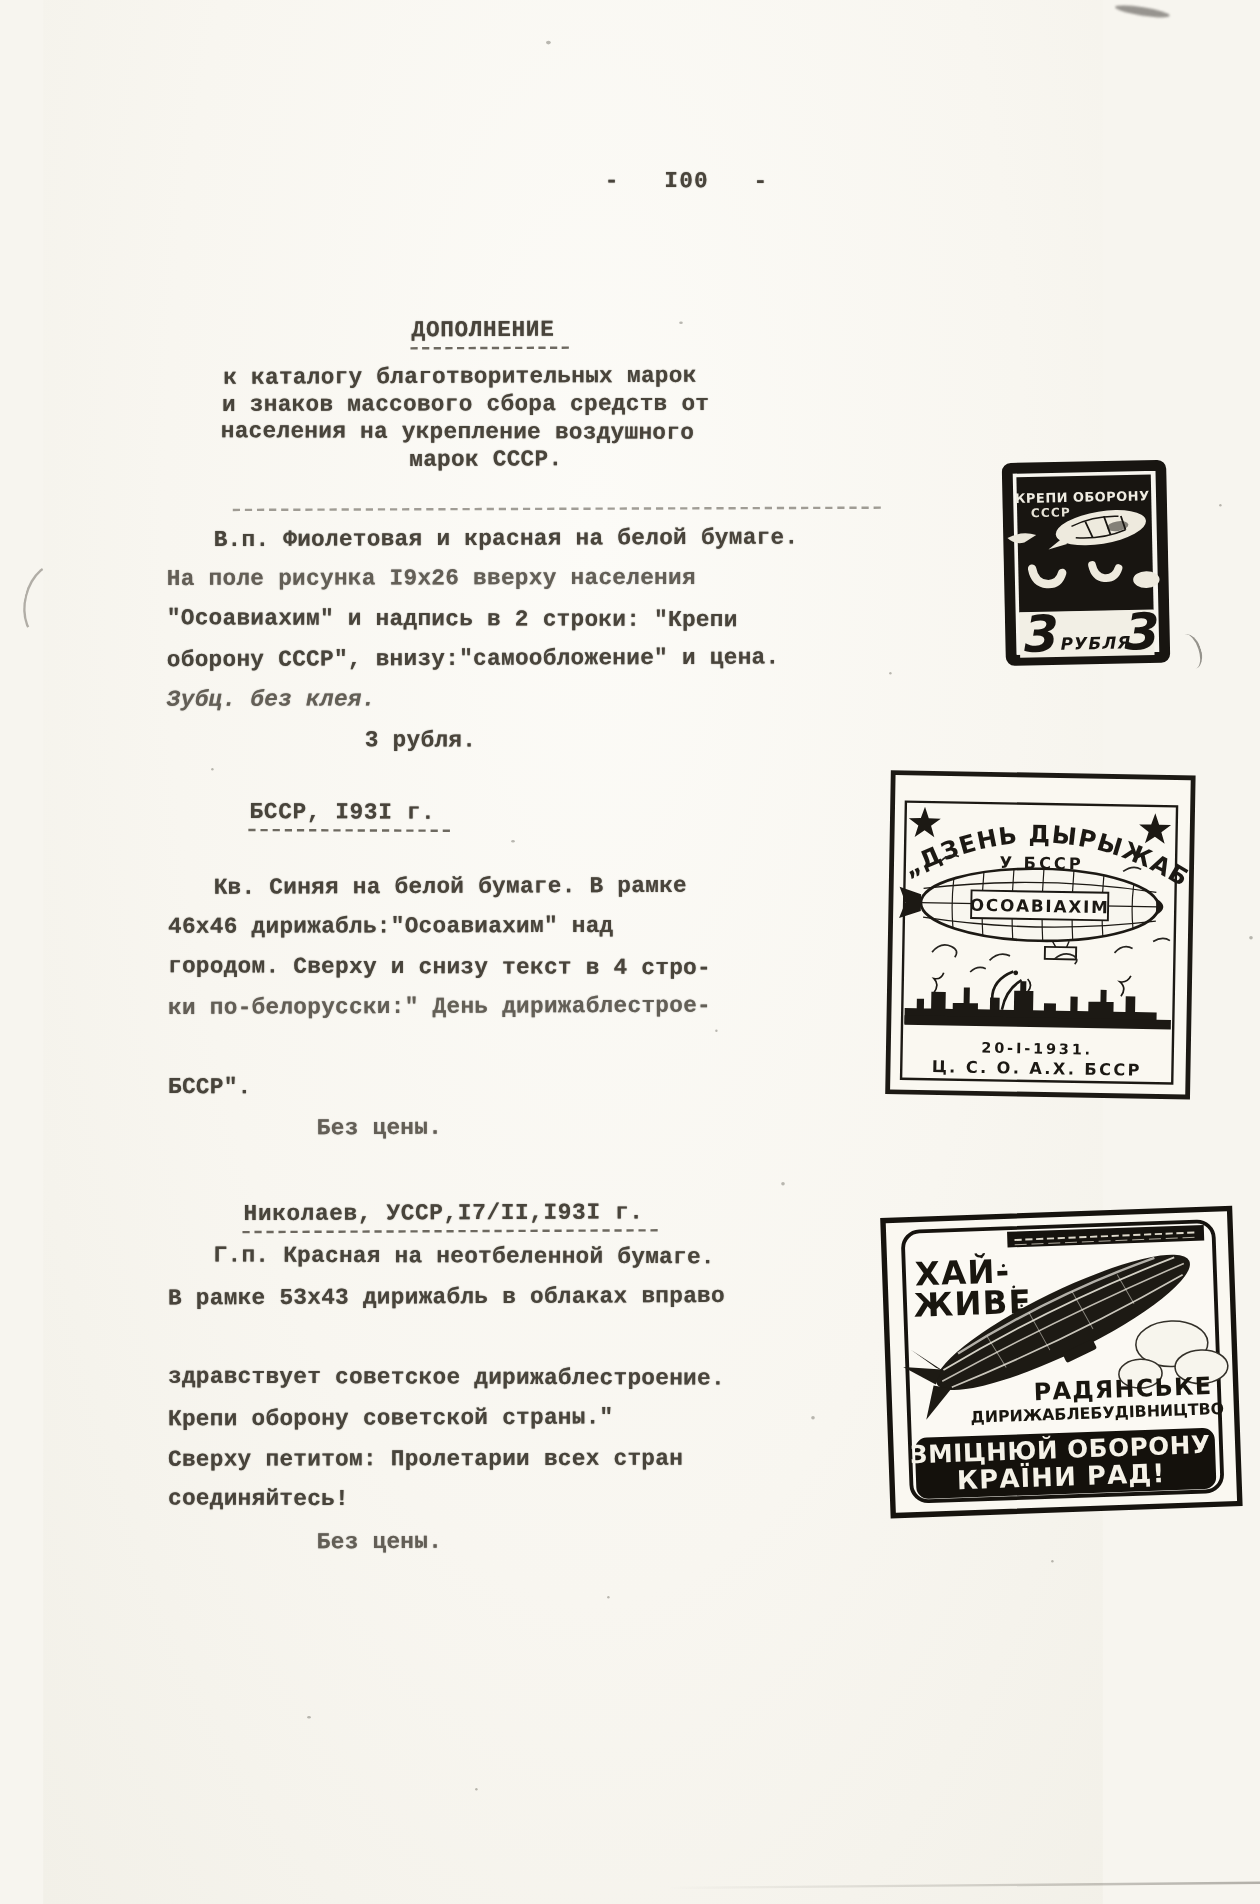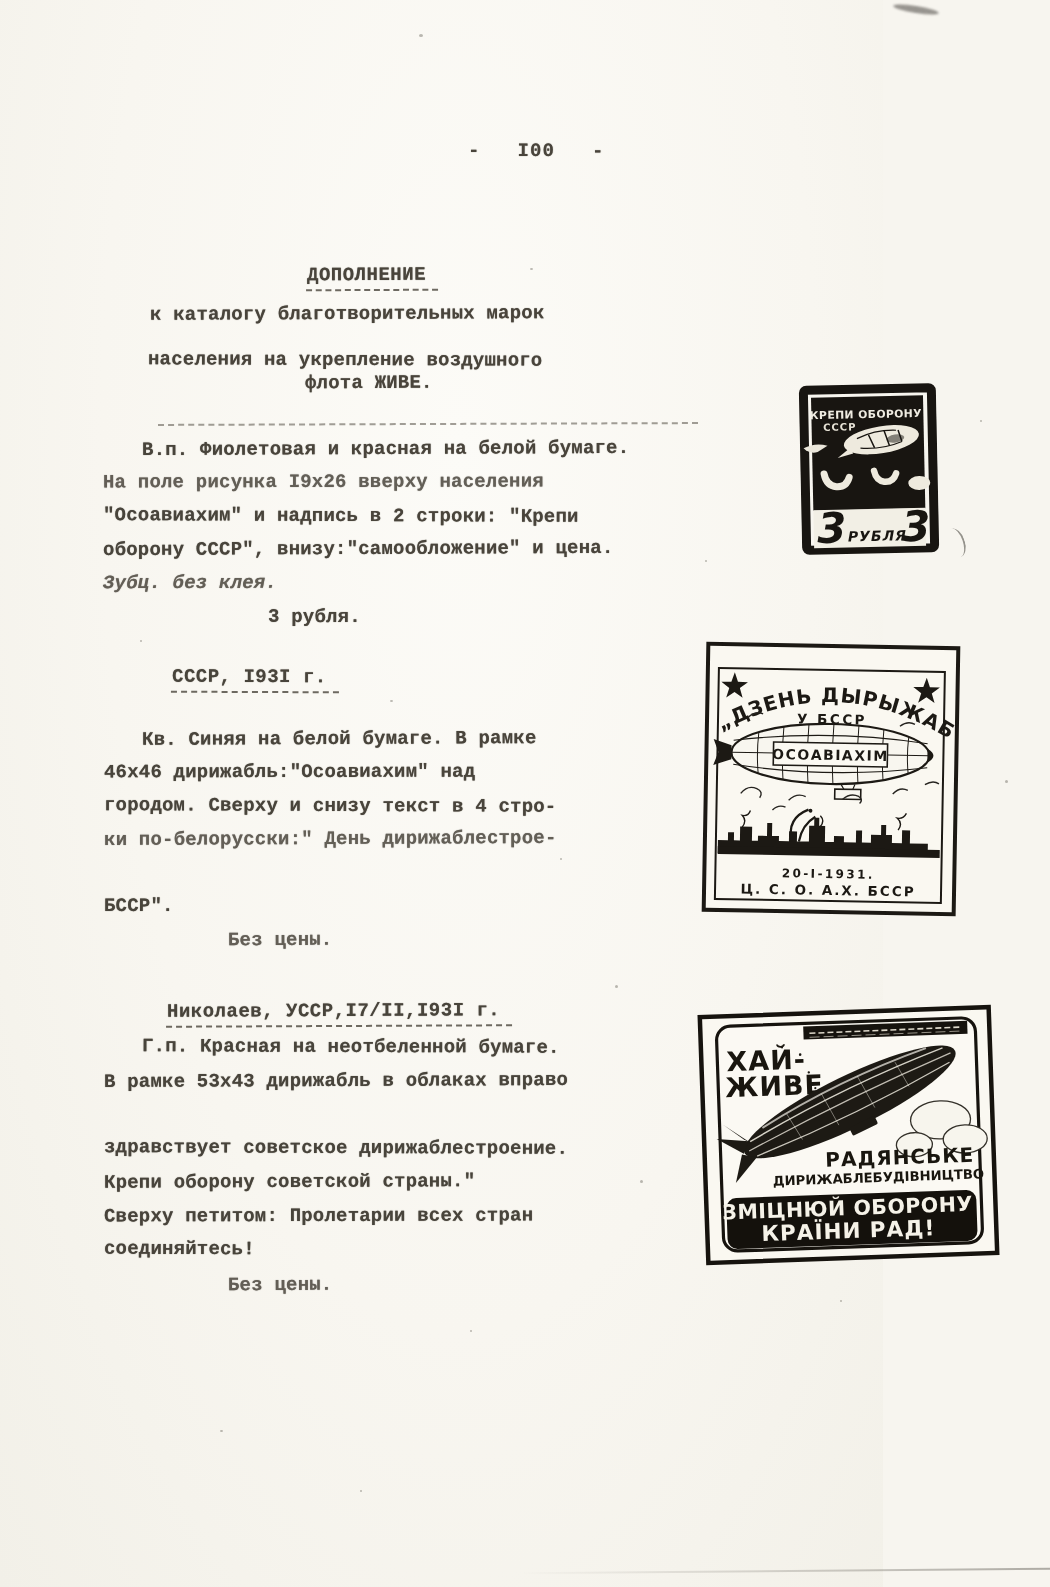--- a/index.html
+++ b/index.html
@@ -4,20 +4,21 @@
 <style>
   html,body{margin:0;padding:0;}
   body{
     width:1050px;height:1587px;overflow:hidden;
     background:#f7f5ef;
     font-family:"Liberation Mono","DejaVu Sans Mono",monospace;
   }
   .page{
     position:relative;width:883px;height:1587px;
     background:radial-gradient(ellipse at 52% 28%, #fcfbf7 0%, #f8f6f0 55%, #f2f0e8 100%);
+    margin-left:36px;
   }
   .tl{
     position:absolute;white-space:pre;
     font-size:19px;font-weight:700;color:#3e3930;
     letter-spacing:.2px;
     text-shadow:0 0 1px rgba(62,57,48,.75);
     opacity:.94;
   }
   .faded{opacity:.8;}
   .head{border-bottom:2.4px dashed rgba(62,57,47,.8);padding:0 12px 3px 1px;letter-spacing:.5px;}
@@ -34,33 +35,34 @@
 </head>
 <body>
 
 <div class="page">
 
   <div class="tl r2" style="left:468px;top:140px;letter-spacing:1px;">-   I00   -</div>
 
   <div class="tl head r1" style="left:306px;top:264px;">ДОПОЛНЕНИЕ</div>
 
   <div class="tl r1" style="left:150px;top:303px;">к каталогу благотворительных марок</div>
+  <div class="tl r3" style="left:149px;top:326px;">и знаков массового сбора средств от</div>
   <div class="tl r2" style="left:148px;top:349px;">населения на укрепление воздушного</div>
-  <div class="tl r1" style="left:305px;top:372px;">флота ЖИВЕ.</div>
+  <div class="tl r1" style="left:305px;top:372px;">марок СССР.</div>
 
   <div class="rule" style="left:158px;top:423px;width:540px;"></div>
 
   <div class="tl r1" style="left:142px;top:438px;">В.п. Фиолетовая и красная на белой бумаге.</div>
   <div class="tl r3 faded" style="left:103px;top:471px;">На поле рисунка I9х26 вверху населения</div>
   <div class="tl r2" style="left:103px;top:505px;">"Осоавиахим" и надпись в 2 строки: "Крепи</div>
   <div class="tl r1" style="left:103px;top:538px;">оборону СССР", внизу:"самообложение" и цена.</div>
   <div class="tl r3 faded" style="left:103px;top:572px;font-style:italic;">Зубц. без клея.</div>
   <div class="tl r2" style="left:268px;top:606px;">3 рубля.</div>
 
-  <div class="tl head r2" style="left:171px;top:666px;">СССР, I93I г.</div>
+  <div class="tl head r2" style="left:171px;top:666px;">БССР, I93I г.</div>
   <div class="tl r1" style="left:142px;top:728px;">Кв. Синяя на белой бумаге. В рамке</div>
   <div class="tl r3" style="left:104px;top:761px;">46х46 дирижабль:"Осоавиахим" над</div>
   <div class="tl r2" style="left:104px;top:795px;">городом. Сверху и снизу текст в 4 стро-</div>
   <div class="tl r1 faded" style="left:104px;top:828px;">ки по-белорусски:" День дирижаблестрое-</div>
   <div class="tl r2" style="left:104px;top:895px;">БССР".</div>
   <div class="tl r1 faded" style="left:228px;top:929px;">Без цены.</div>
 
   <div class="tl head r1" style="left:166px;top:1000px;">Николаев, УССР,I7/II,I93I г.</div>
   <div class="tl r2" style="left:142px;top:1036px;">Г.п. Красная на неотбеленной бумаге.</div>
   <div class="tl r1" style="left:104px;top:1070px;">В рамке 53х43 дирижабль в облаках вправо</div>

